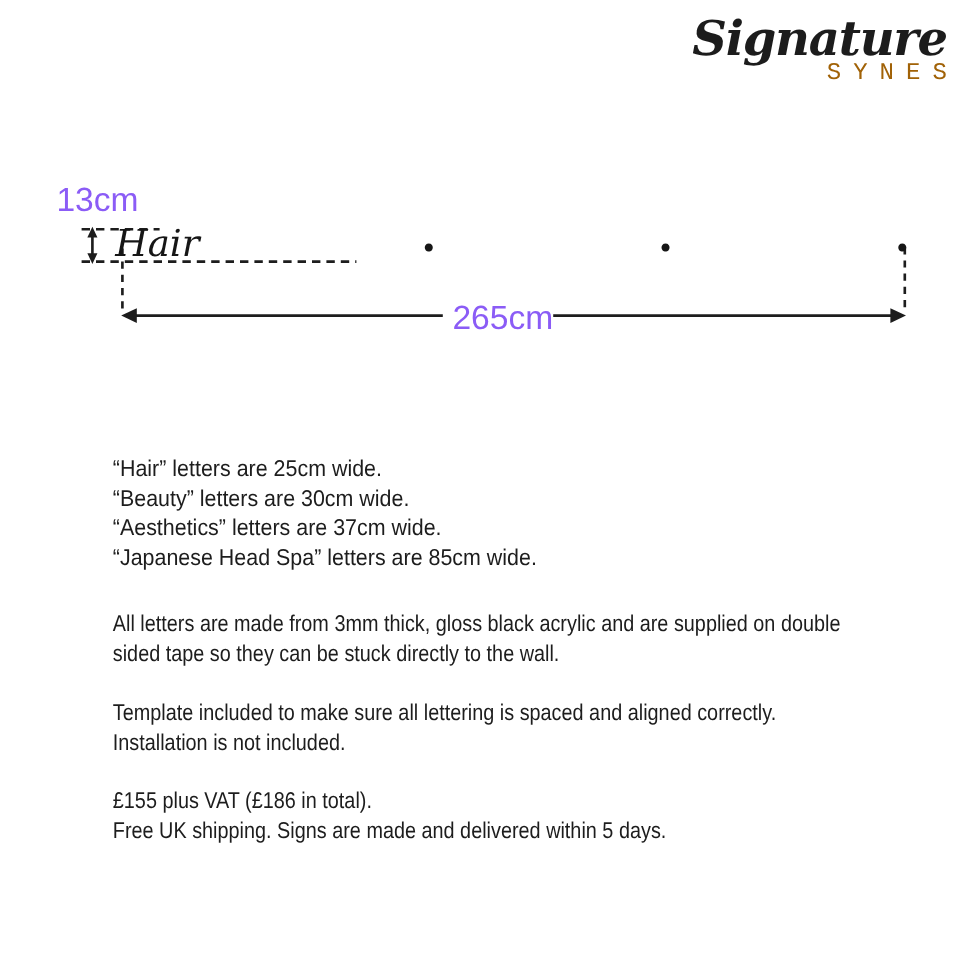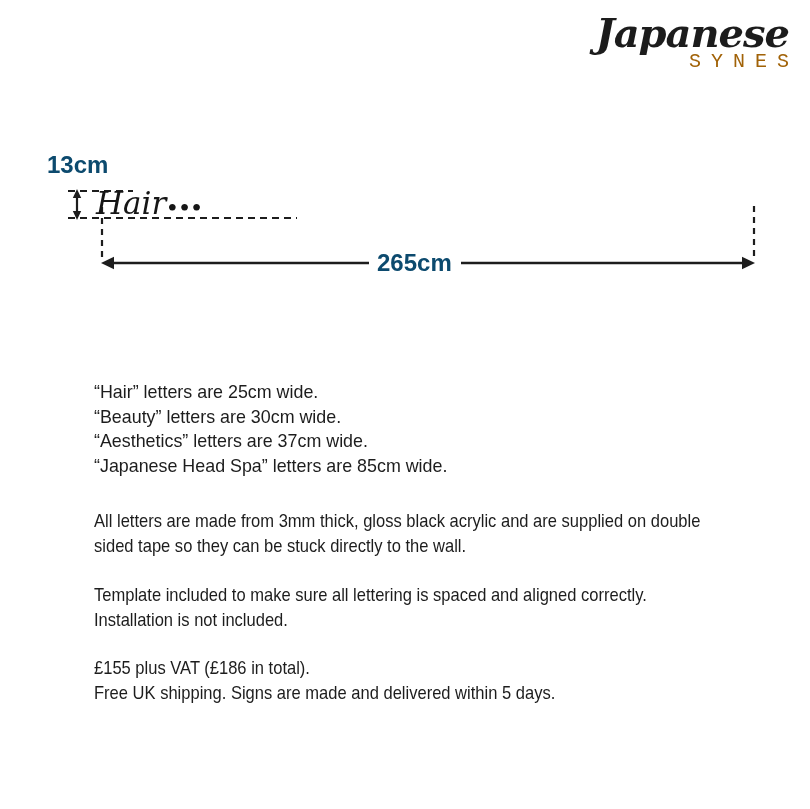--- a/index.html
+++ b/index.html
@@ -29,31 +29,30 @@
     font-size: 20px;
     letter-spacing: 10px;
     margin-right: -10px;
     margin-top: -6px;
     color: #a16207;
   }
 
   
   .diagram-svg { left: 0; top: 0; pointer-events: none; }
   .dim-label {
-    font-size: 24px;
-    color: #0c4a6e;
+    font-size: 28px;
+    color: #8b5cf6;
     white-space: nowrap;
-    font-weight: bold;
   }
   .dim-height { left: 47px; top: 151px; }
   .dim-width  { left: 377px; top: 249px; width: 76px; text-align: left; }
 
   .sign-row {
     left: 96px; top: 185px; width: 662px;
-    display: flex; justify-content: flex-start; align-items: baseline;
+    display: flex; justify-content: space-between; align-items: baseline;
     font-family: "DejaVu Serif", serif;
     font-style: italic;
     font-size: 31px;
     white-space: nowrap;
     color: #161616;
   }
   .sign-bullet { font-size: 19px; font-weight: bold; }
 
   
   .body-copy { left: 50px; top: 380px; width: 740px; margin-left: 44px; }
@@ -62,21 +61,21 @@
   .para.cond { transform: scaleX(0.87); line-height: 25px; }
   .para.p2 { margin-top: 30px; }
   .para.p3 { margin-top: 24px; }
   .para.p4 { margin-top: 23px; }
   .line { white-space: nowrap; }
 </style>
 </head>
 <body>
 
 <div class="abs logo">
-  <div class="logo-script">Japanese</div>
+  <div class="logo-script">Signature</div>
   <div class="logo-caps">SYNES</div>
 </div>
 
 <svg class="abs diagram-svg" width="810" height="809" viewBox="0 0 810 809">
   <g stroke="#1d1d1d" fill="#1d1d1d">
 
     <line x1="68" y1="191" x2="133" y2="191" stroke-width="2.2" stroke-dasharray="7 5" fill="none"></line>
     <line x1="68" y1="218" x2="297" y2="218" stroke-width="2.2" stroke-dasharray="7 5" fill="none"></line>
 
     <line x1="77" y1="197" x2="77" y2="212" stroke-width="2.2"></line>

